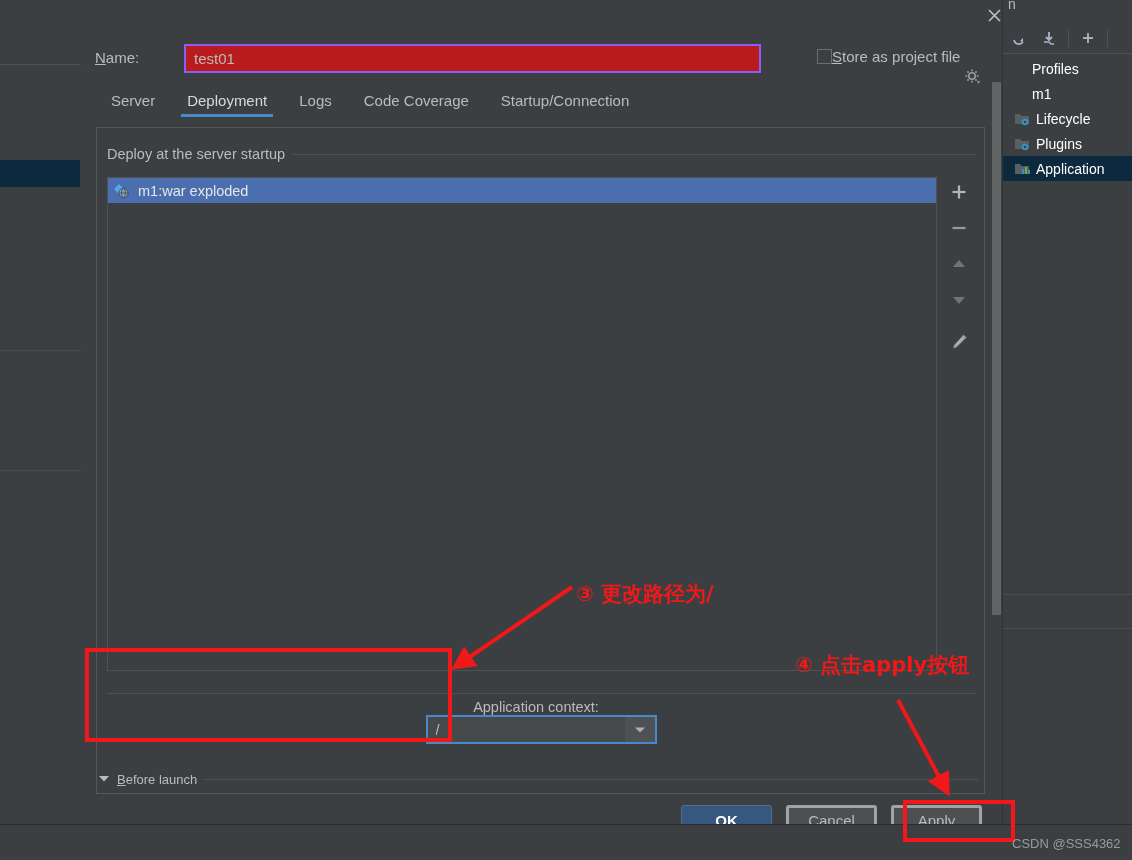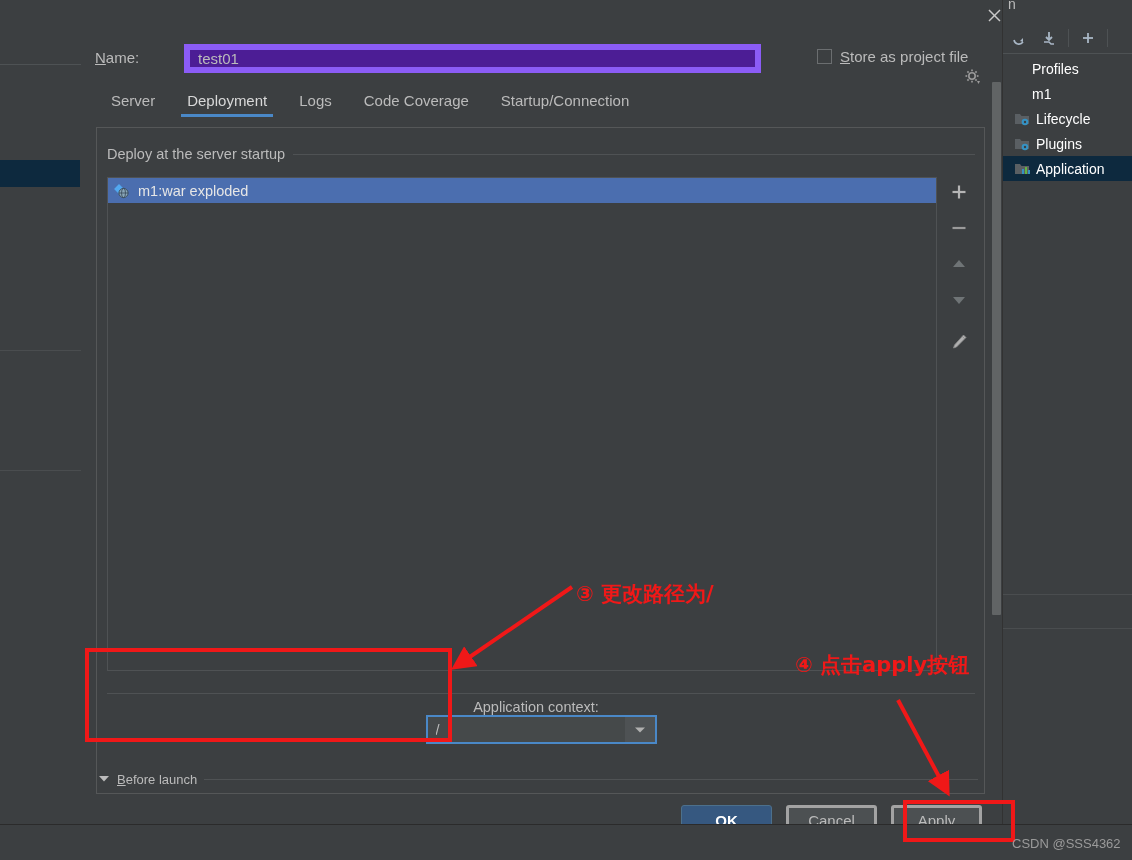--- a/index.html
+++ b/index.html
@@ -137,33 +137,33 @@
   }
   .name-label {
     position: absolute; left: 0; top: 5px;
     font-size: 15px; color: #bbbbbb;
   }
   .name-label u { text-decoration: underline; }
   .name-input {
     position: absolute;
     left: 89px; top: 0;
     width: 577px; height: 29px;
-    background: #4c1d95;
-    border: 6px solid #8b5cf6;
+    background: #b91c1c;
+    border: 2px solid #8b5cf6;
     box-sizing: border-box;
     color: #bbbbbb;
     font-size: 15px;
     font-family: "Liberation Sans", sans-serif;
     padding: 0 8px;
     outline: none;
   }
   .store-check-wrap {
     position: absolute;
     left: 722px; top: 4px;
-    display: flex; align-items: center; gap: 8px;
+    display: flex; align-items: center; 
   }
   .checkbox {
     width: 15px; height: 15px;
     border: 1px solid #6b6e70;
     background: #3c3f41;
     box-sizing: border-box;
   }
   .store-label {
     font-size: 15px; color: #bbbbbb;
   }

